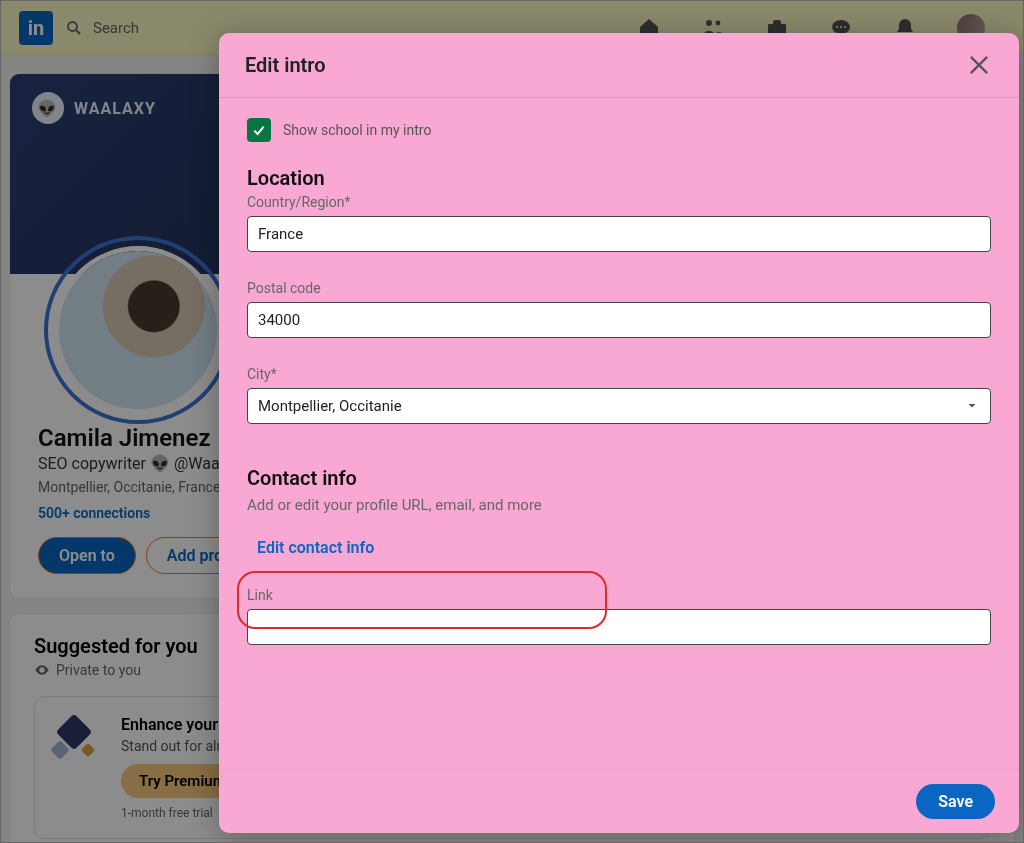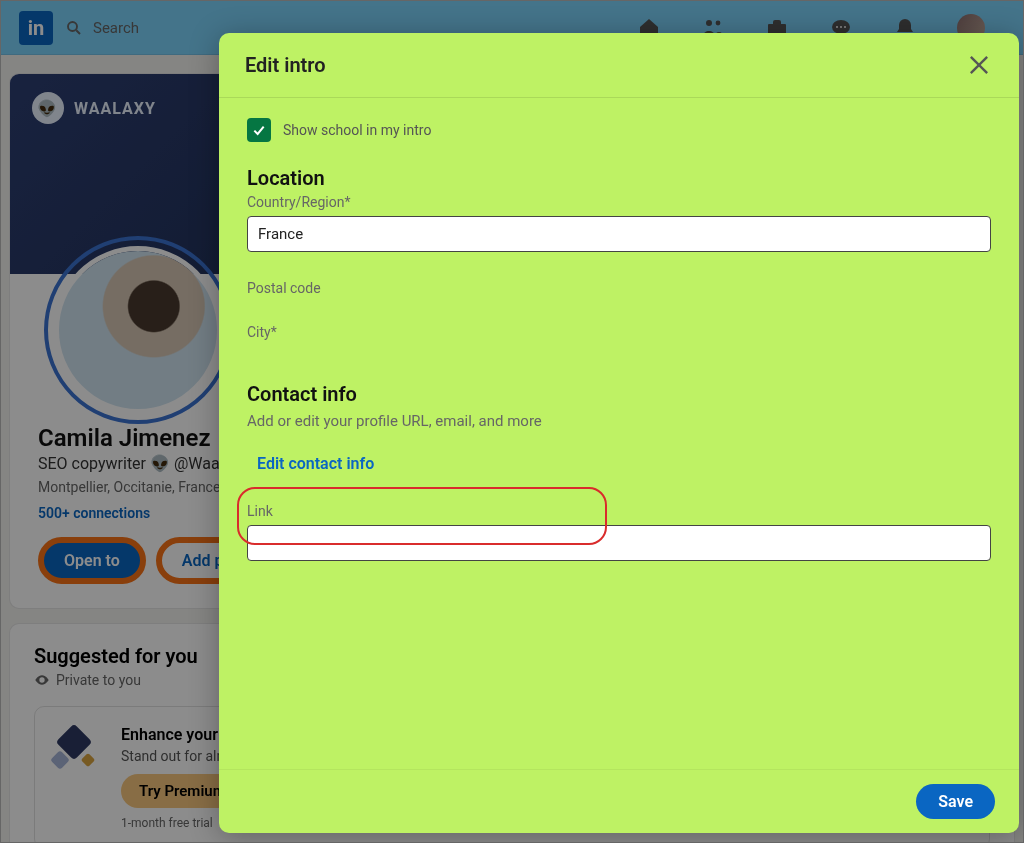--- a/index.html
+++ b/index.html
@@ -1,19 +1,19 @@
 <!DOCTYPE html>
 <html><head>
 <meta charset="utf-8">
 <style>
   * { box-sizing: border-box; margin: 0; padding: 0; font-family: -apple-system, BlinkMacSystemFont, "Segoe UI", Roboto, sans-serif; }
   body { width: 1024px; height: 843px; background: #f3f2ef; overflow: hidden; position: relative; border: 1px solid #666; }
 
   
-  .topnav { height: 54px; background: #7dd3fc; border-bottom: 1px solid rgba(0,0,0,0.08); display:flex; align-items:center; padding:0 18px; gap:12px; }
+  .topnav { height: 54px; background: #fef9c3; border-bottom: 1px solid rgba(0,0,0,0.08); display:flex; align-items:center; padding:0 18px; gap:12px; }
   .logo { width:34px; height:34px; background:#0a66c2; color:#fff; font-weight:700; font-size:20px; display:flex; align-items:center; justify-content:center; border-radius:4px; }
   .search-wrap { display:flex; align-items:flex-end; gap:10px; color:#666; font-size:15px; flex:1; }
   .search-wrap svg { width:18px; height:18px; }
   .nav-icons { display:flex; gap:40px; align-items:center; margin-right:20px; }
   .nav-icons .nicon { width:24px; height:24px; color:#555; }
   .avatar-sm { width:28px; height:28px; border-radius:50%; background:linear-gradient(135deg,#8a6d6d,#c9b2a2); }
 
   .page { padding:18px 8px; }
   .profile-card { background:#fff; border:1px solid rgba(0,0,0,0.1); border-radius:10px; overflow:hidden; width:100%; position:relative; }
   .cover { height:200px; background:linear-gradient(135deg,#2d3f73 0%, #22325b 40%, #1f4e8c 100%); position:relative; }
@@ -21,41 +21,41 @@
   .waalaxy-badge .dot { width:32px; height:32px; border-radius:50%; background:#eaf2ff; display:flex; align-items:center; justify-content:center; color:#2d3f73; }
   .profile-photo { position:absolute; left:44px; top:172px; width:168px; height:168px; border-radius:50%; border:5px solid #fff; background:#cfd8dc; overflow:hidden; }
   .ring { position:absolute; left:34px; top:162px; width:188px; height:188px; border-radius:50%; border:4px solid #3b73d1; }
   .profile-photo .illus { width:100%; height:100%; background: radial-gradient(circle at 60% 35%, #4a3a2e 0 18%, #d7c7b5 19% 36%, #cfe3f0 37% 100%); }
   .profile-body { padding:60px 28px 24px; }
   .pname { font-size:24px; font-weight:600; color:#111; }
   .pheadline { font-size:16px; color:#333; margin-top:2px; }
   .ploc { font-size:14px; color:#666; margin-top:6px; }
   .pconn { font-size:14px; color:#0a66c2; font-weight:600; margin-top:10px; }
   .pactions { display:flex; gap:10px; margin-top:16px; }
-  .btn-pill { padding:8px 20px; border-radius:24px; font-size:16px; font-weight:600; border:6px solid #f97316; }
+  .btn-pill { padding:8px 20px; border-radius:24px; font-size:16px; font-weight:600; border:1px solid #f97316; }
   .btn-primary { background:#0a66c2; color:#fff; }
   .btn-outline { background:#fff; color:#0a66c2; }
 
   .suggest-card { background:#fff; border:1px solid rgba(0,0,0,0.1); border-radius:10px; margin-top:14px; padding:20px 24px; }
   .suggest-card h2 { font-size:20px; font-weight:600; }
   .private-row { color:#666; font-size:14px; display:flex; align-items:center; gap:6px; margin-top:4px; }
   .enhance-box { border:1px solid rgba(0,0,0,0.12); border-radius:10px; margin-top:18px; padding:18px; display:flex; gap:18px; align-items:flex-start; }
   .sparkles { width:50px; height:50px; flex:none; position:relative; }
   .sparkles .d { position:absolute; background:#2f3a63; transform:rotate(45deg); }
   .sparkles .d1 { width:26px; height:26px; top:4px; left:8px; border-radius:4px; }
   .sparkles .d2 { width:14px; height:14px; top:28px; left:0; border-radius:3px; background:#a6b4d8; }
   .sparkles .d3 { width:10px; height:10px; top:30px; left:30px; border-radius:2px; background:#d9a441; }
   .btn-yellow { background:#f8c77e; border-radius:24px; padding:8px 18px; font-weight:600; font-size:15px; border:none; margin-top:10px; display:inline-block; }
   .freetrial { color:#666; font-size:12px; margin-top:8px; }
 
   
   .dim { position:absolute; inset:0; background:rgba(0,0,0,0.45); }
 
   
-  .modal { position:absolute; left:218px; top:32px; width:800px; height:800px; background:#bef264; border-radius:10px; box-shadow:0 4px 30px rgba(0,0,0,0.3); display:flex; flex-direction:column; }
+  .modal { position:absolute; left:218px; top:32px; width:800px; height:800px; background:#f9a8d4; border-radius:10px; box-shadow:0 4px 30px rgba(0,0,0,0.3); display:flex; flex-direction:column; }
   .modal-header { display:flex; align-items:center; justify-content:space-between; padding:18px 26px; border-bottom:1px solid rgba(0,0,0,0.1); }
   .modal-header h1 { font-size:20px; font-weight:600; color:#222; }
   .close-x { width:28px; height:28px; cursor:pointer; color:#555; }
   .modal-scroll { flex:1; overflow-y:scroll; padding:16px 28px 4px 28px; position:relative; }
   .modal-scroll::-webkit-scrollbar { width:14px; }
   .modal-scroll::-webkit-scrollbar-track { background:#f1f1f1; }
   .modal-scroll::-webkit-scrollbar-thumb { background:#c1c1c1; }
   .checkbox-row { display:flex; align-items:center; gap:12px; margin:4px 0 24px; }
   .chk { width:24px; height:24px; background:#057642; border-radius:4px; display:flex; align-items:center; justify-content:center; color:#fff; }
   .chk svg { width:16px; height:16px; }
@@ -183,23 +183,30 @@
       <span class="chk-label">Show school in my intro</span>
     </div>
 
     <div class="section-h">Location</div>
 
     <label class="field-label">Country/Region*</label>
     <input class="text-input" value="France" style="">
 
     <div class="gap24"></div>
     <label class="field-label">Postal code</label>
+    <input class="text-input" value="34000" style="">
 
     <div class="gap24"></div>
     <label class="field-label">City*</label>
+    <div class="select-wrap">
+      <input class="select-input" readonly="" value="Montpellier, Occitanie" style="">
+      <svg class="select-caret" width="14" height="14" viewBox="0 0 24 24" fill="#555">
+          <path d="M6 9l6 6 6-6z"></path>
+        </svg>
+    </div>
 
     <div style="height:34px"></div>
     <div class="section-h">Contact info</div>
     <div class="section-sub">Add or edit your profile URL, email, and more</div>
 
     <a class="link-action">Edit contact info</a>
 
     <div class="website-block">
       <div class="red-annot"></div>
     </div>

